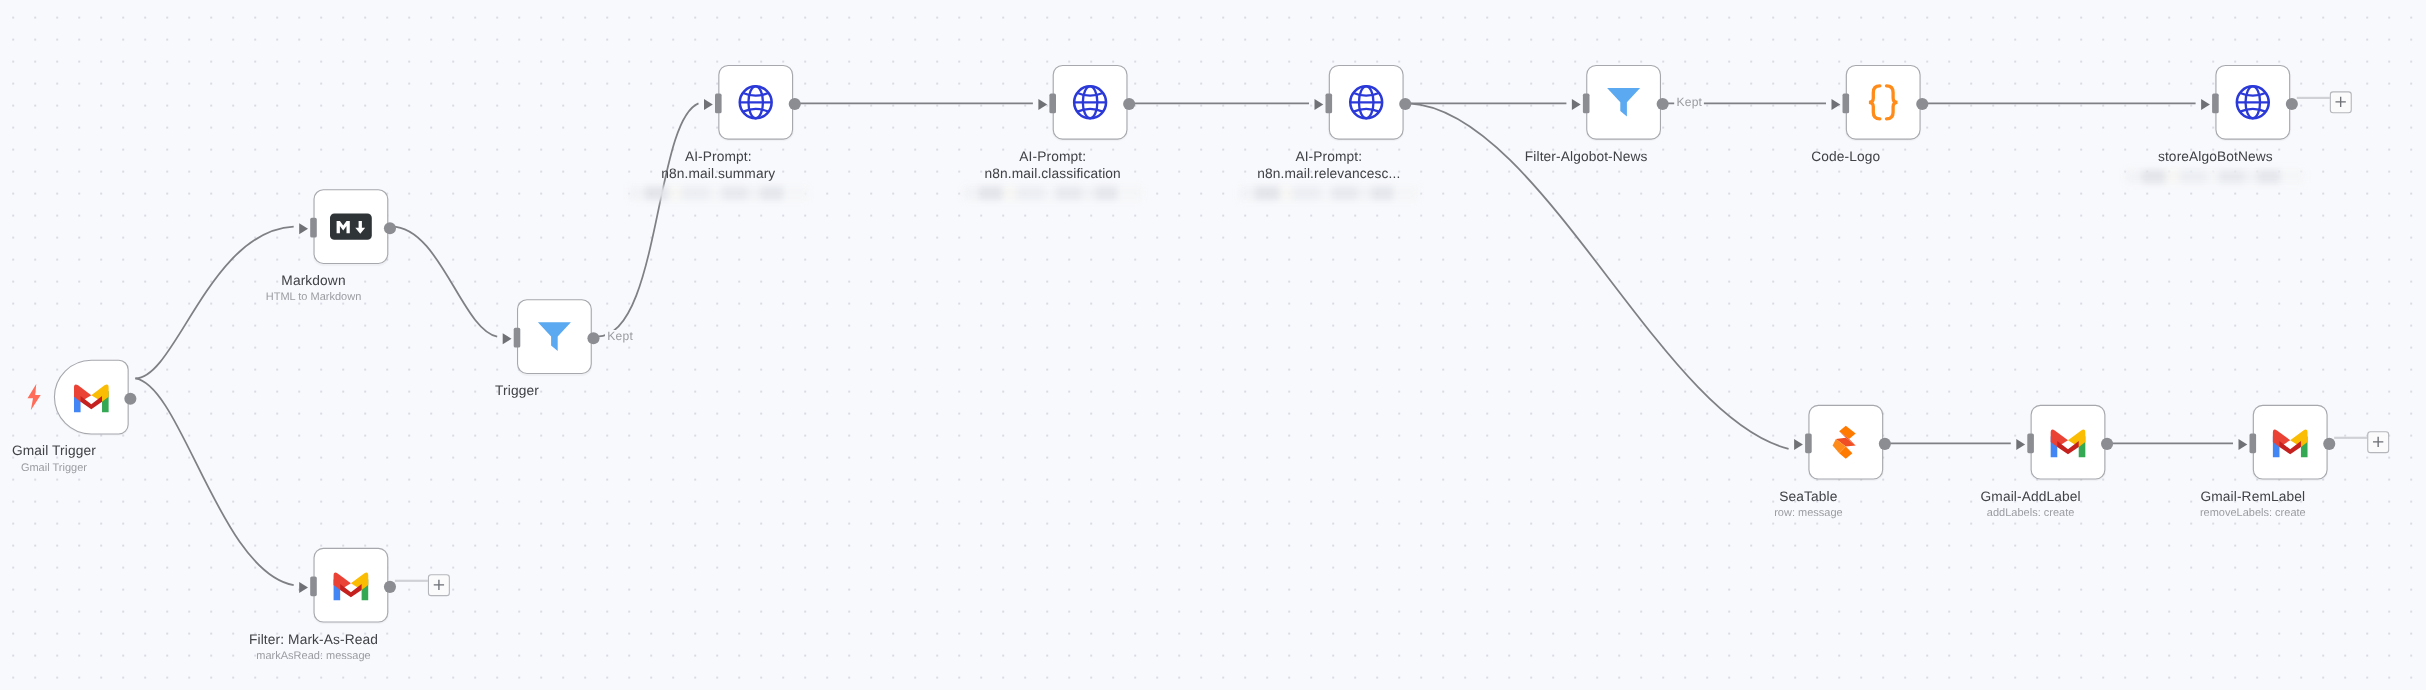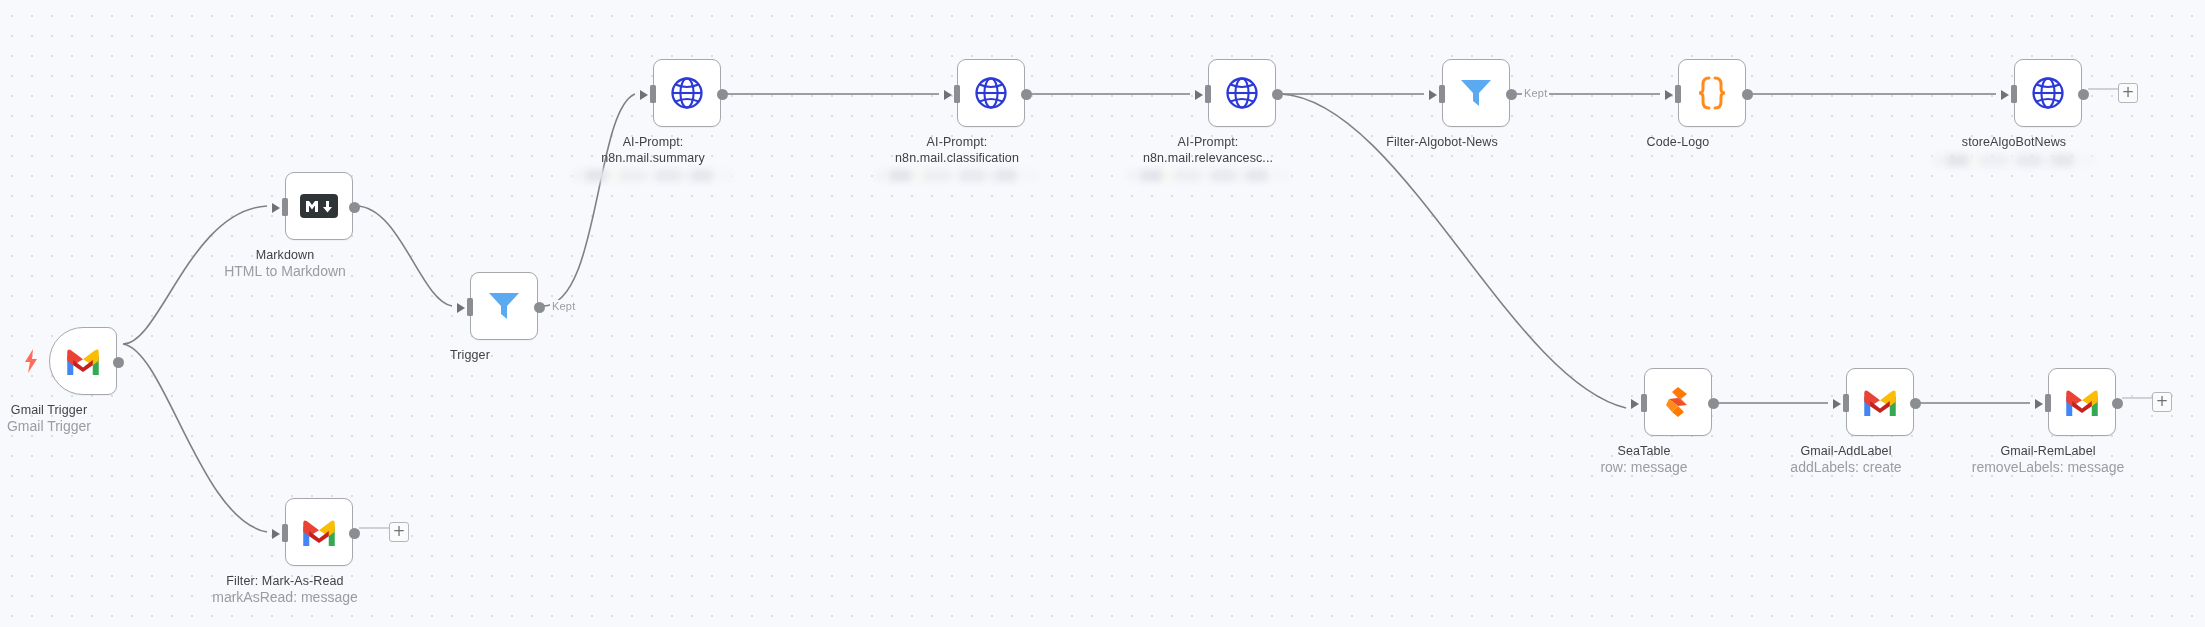--- a/index.html
+++ b/index.html
@@ -52,21 +52,21 @@
     letter-spacing:.1px;
     line-height:15.5px;
   }
   .node-label .l2{display:block;text-align:right;}
   .node-sub{
     position:absolute;
     left:50%;
     transform:translateX(-50%);
     text-align:center;
     white-space:nowrap;
-    font-size:14px;
+    font-size:10px;
     color:#9a9ca2;
     line-height:14px;
   }
   .node-sub.one-line{top:92px;}
 
   
   .redact{
     position:absolute;
     left:50%;
     transform:translateX(-50%);
@@ -420,16 +420,16 @@
         <path d="M37 36 H45 V10 L37 16 Z" fill="#34a853"></path>
         <path d="M3 6 Q3 0 8 3 L24 15 L11 23 L3 17 Z" fill="#ea4335"></path>
         <path d="M45 6 Q45 0 40 3 L24 15 L37 23 L45 17 Z" fill="#fbbc04"></path>
         <path d="M11 16 L24 26 L37 16 L37 23 L24 32 L11 23 Z" fill="#c5221f"></path>
       </svg>
       <div class="port-out"></div>
       <div class="plus-stub"></div>
       <div class="plus-btn">+</div>
     </div>
     <div class="node-label">Gmail-RemLabel</div>
-    <div class="node-sub one-line">removeLabels: message</div>
+    <div class="node-sub one-line">removeLabels: create</div>
   </div>
 
 </div>
 
 </body></html>

